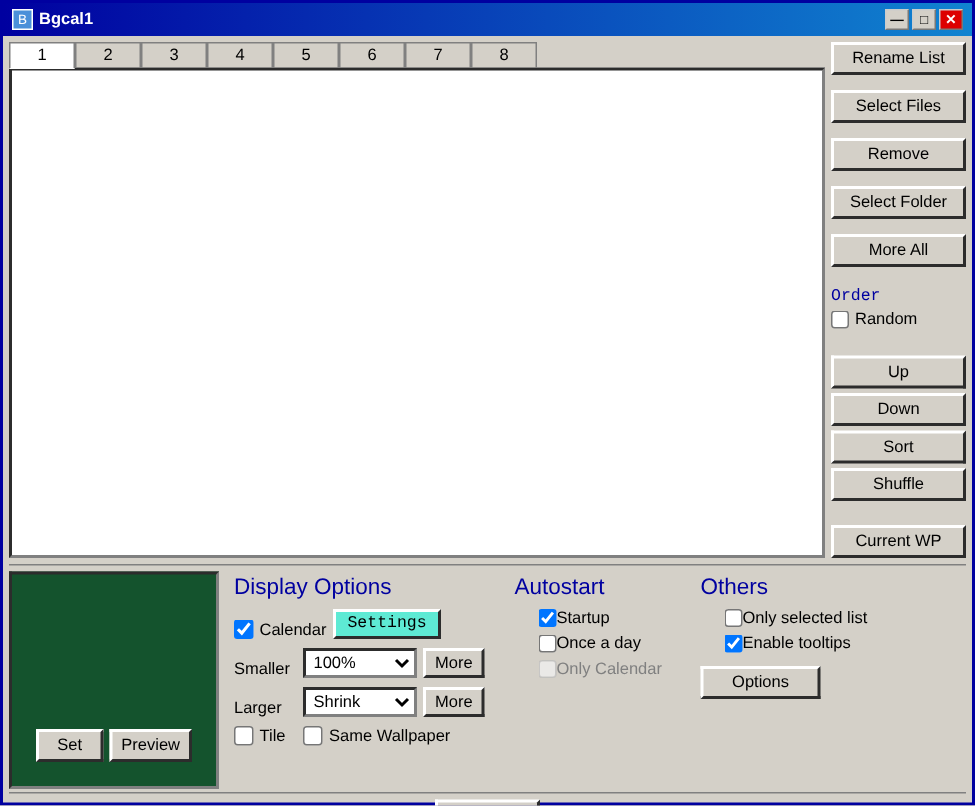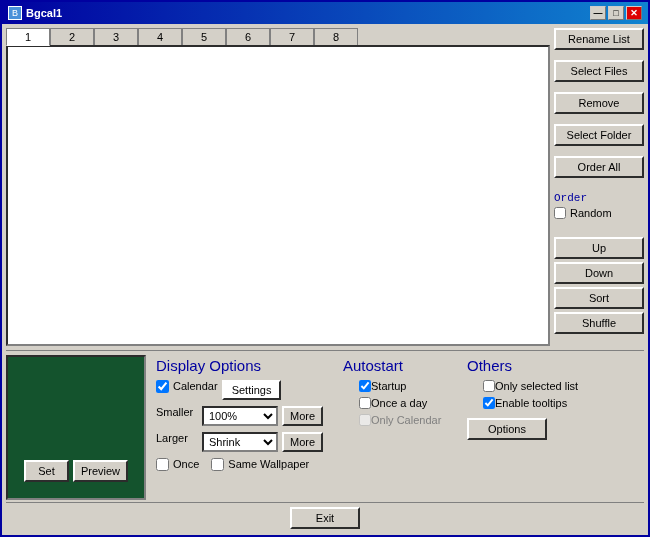--- a/index.html
+++ b/index.html
@@ -178,21 +178,21 @@
       padding: 2px 6px;
       position: relative;
     }
     .section-title {
       font-size: 15px;
       color: #0000a0;
       margin-bottom: 6px;
     }
     .display-row {
       display: flex;
-      align-items: flex-start;
+      align-items: flex-end;
       gap: 4px;
       margin-bottom: 6px;
     }
     .display-row label {
       font-size: 11px;
     }
     .select-box {
       width: 76px;
       height: 20px;
       border: 2px inset #808080;
@@ -239,27 +239,28 @@
       justify-content: center;
       gap: 6px;
       padding: 4px 0 2px 0;
       border-top: 1px solid #808080;
       margin-top: 2px;
     }
     .bottom-bar .win-button {
       width: 70px;
     }
     .settings-btn {
-      background: #ffffff;
+      background: #5eead4;
       border: 2px outset #ffffff;
       border-right-color: #808080;
       border-bottom-color: #808080;
       padding: 2px 8px;
       font-size: 11px;
       cursor: pointer;
+      font-family: Liberation Mono, monospace;
     }
   </style>
 </head>
 <body>
 
 <div class="window">
 
   <div class="title-bar">
     <div class="title-bar-left">
       <div class="title-icon">B</div>
@@ -287,34 +288,35 @@
           <div class="tab">8</div>
         </div>
         <div class="file-list"></div>
       </div>
 
       <div class="right-panel">
         <button class="win-button">Rename List</button>
         <button class="win-button">Select Files</button>
         <button class="win-button">Remove</button>
         <button class="win-button">Select Folder</button>
-        <button class="win-button">Order All</button>
+        <button class="win-button">More All</button>
 
         <div class="order-section">
           <div class="order-label">Order</div>
           <div class="checkbox-row">
             <input type="checkbox" style="">
             <label>Random</label>
           </div>
           <button class="win-button">Up</button>
           <button class="win-button" style="margin-top:3px;">Down</button>
           <button class="win-button" style="margin-top:3px;">Sort</button>
           <button class="win-button" style="margin-top:3px;">Shuffle</button>
         </div>
 
+        <button class="win-button" style="margin-top:6px;">Current WP</button>
       </div>
     </div>
 
     <div class="bottom-section">
 
       <div class="preview-box">
         <div class="preview-buttons">
           <button class="win-button">Set</button>
           <button class="win-button">Preview</button>
         </div>
@@ -340,21 +342,21 @@
           <label style="width:42px;">Larger</label>
           <select class="select-box">
             <option>Shrink</option>
             <option>Stretch</option>
             <option>Fit</option>
           </select>
           <button class="more-btn">More</button>
         </div>
         <div class="display-row">
           <input type="checkbox" style="">
-          <label>Once</label>
+          <label>Tile</label>
           <input type="checkbox" style="margin-left: 8px;">
           <label>Same Wallpaper</label>
         </div>
       </div>
 
       <div class="autostart-section">
         <div class="section-title">Autostart</div>
         <label class="checkbox-label">
           <input type="checkbox" checked="" style="">
           <span>Startup</span>

